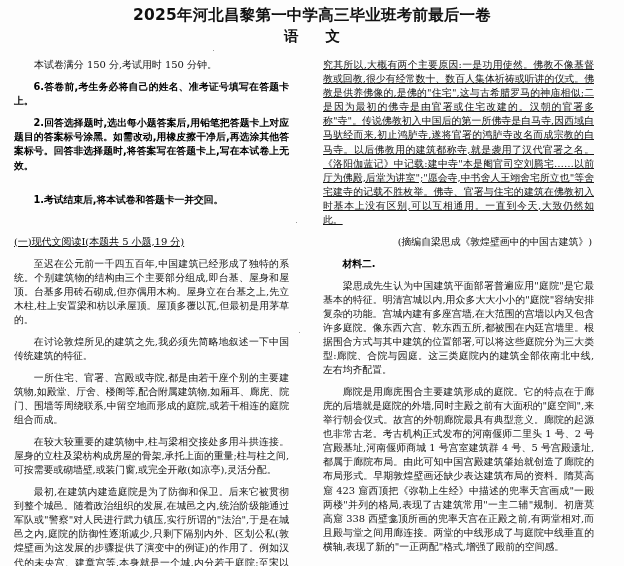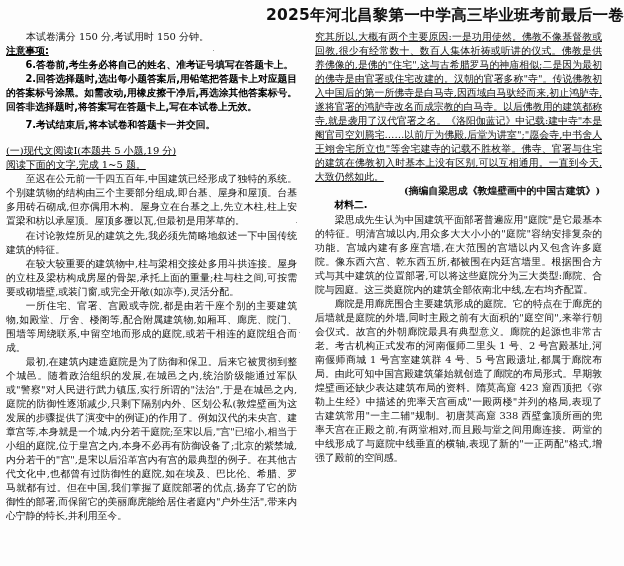--- a/index.html
+++ b/index.html
@@ -16,21 +16,21 @@
   }
   .page {
     position: relative;
     width: 624px;
     height: 566px;
     background: #fdfdfd;
     box-sizing: border-box;
     padding: 0;
   }
   .masthead {
-    text-align: right;
+    text-align: center;
     padding-top: 5px;
   }
   .exam-title {
     font-family: "DejaVu Sans", "Liberation Sans", sans-serif;
     font-size: 15.5px;
     font-weight: 700;
     letter-spacing: 0.2px;
     line-height: 1.35;
     color: #111;
   }
@@ -53,21 +53,21 @@
   }
   .col {
     width: 298px;
     box-sizing: border-box;
     overflow: hidden;
   }
   .col-left { padding-right: 7px; }
   .col-right { padding-left: 11px; }
 
   p {
-    margin: 0;
+    margin: 8px;
     font-size: 9.9px;
     line-height: 14.05px;
     text-align: justify;
     text-justify: inter-ideograph;
     letter-spacing: -0.05px;
     color: #141414;
   }
   .indent { text-indent: 2em; }
   .noindent { text-indent: 0; text-decoration: underline; }
   .bold {
@@ -76,60 +76,58 @@
     font-size: 9.8px;
     color: #000;
   }
   .plainhead {
     font-size: 10px;
     color: #0d0d0d;
   }
   .attribution {
     text-align: right;
     padding-right: 2px;
-    font-weight: bold;
   }
   .gap-sm { height: 4px; }
   .gap-lg { height: 12px; }
   .speck {
     position: absolute;
     width: 1px;
     height: 1px;
     background: #999;
   }
 </style>
 </head>
 <body>
 
 <div class="page">
 
   <div class="masthead">
     <div class="exam-title">2025年河北昌黎第一中学高三毕业班考前最后一卷</div>
+    <div class="subject-title">语 文</div>
   </div>
 
   <div class="columns">
 
     <div class="col col-left">
 
       <p class="indent plainhead">本试卷满分 150 分,考试用时 150 分钟。</p>
-      <p class="bold noindent">注意事项:</p>
       <p class="indent bold">6.答卷前,考生务必将自己的姓名、准考证号填写在答题卡上。</p>
       <p class="indent bold">2.回答选择题时,选出每小题答案后,用铅笔把答题卡上对应题目的答案标号涂黑。如需改动,用橡皮擦干净后,再选涂其他答案标号。回答非选择题时,将答案写在答题卡上,写在本试卷上无效。</p>
       <div class="gap-sm"></div>
-      <p class="indent bold">7.考试结束后,将本试卷和答题卡一并交回。</p>
+      <p class="indent bold">1.考试结束后,将本试卷和答题卡一并交回。</p>
 
       <div class="gap-lg"></div>
 
       <p class="noindent plainhead">(一)现代文阅读Ⅰ(本题共 5 小题,19 分)</p>
-      <p class="noindent plainhead">阅读下面的文字,完成 1~5 题。</p>
 
       <p class="indent">至迟在公元前一千四五百年,中国建筑已经形成了独特的系统。个别建筑物的结构由三个主要部分组成,即台基、屋身和屋顶。台基多用砖石砌成,但亦偶用木构。屋身立在台基之上,先立木柱,柱上安置梁和枋以承屋顶。屋顶多覆以瓦,但最初是用茅草的。</p>
       <p class="indent">在讨论敦煌所见的建筑之先,我必须先简略地叙述一下中国传统建筑的特征。</p>
+      <p class="indent">一所住宅、官署、宫殿或寺院,都是由若干座个别的主要建筑物,如殿堂、厅舍、楼阁等,配合附属建筑物,如厢耳、廊庑、院门、围墙等周绕联系,中留空地而形成的庭院,或若干相连的庭院组合而成。</p>
       <p class="indent">在较大较重要的建筑物中,柱与梁相交接处多用斗拱连接。屋身的立柱及梁枋构成房屋的骨架,承托上面的重量;柱与柱之间,可按需要或砌墙壁,或装门窗,或完全开敞(如凉亭),灵活分配。</p>
-      <p class="indent">一所住宅、官署、宫殿或寺院,都是由若干座个别的主要建筑物,如殿堂、厅舍、楼阁等,配合附属建筑物,如厢耳、廊庑、院门、围墙等周绕联系,中留空地而形成的庭院,或若干相连的庭院组合而成。</p>
       <p class="indent">最初,在建筑内建造庭院是为了防御和保卫。后来它被贯彻到整个城邑。随着政治组织的发展,在城邑之内,统治阶级能通过军队或"警察"对人民进行武力镇压,实行所谓的"法治",于是在城邑之内,庭院的防御性逐渐减少,只剩下隔别内外、区划公私(敦煌壁画为这发展的步骤提供了演变中的例证)的作用了。例如汉代的未央宫、建章宫等,本身就是一个城,内分若干庭院;至宋以后,"宫"已缩小,相当于小组的庭院,位于皇宫之内,本身不必再有防御设备了;北京的紫禁城,内分若干的"宫",是宋以后沿革宫内有宫的最典型的例子。在其他古代文化中,也都曾有过防御性的庭院,如在埃及、巴比伦、希腊、罗马就都有过。但在中国,我们掌握了庭院部署的优点,扬弃了它的防御性的部署,而保留它的美丽廊庑能给居住者庭内"户外生活",带来内心宁静的特长,并利用至今。</p>
 
     </div>
 
     <div class="col col-right">
 
       <p class="noindent">究其所以,大概有两个主要原因:一是功用使然。佛教不像基督教或回教,很少有经常数十、数百人集体祈祷或听讲的仪式。佛教是供养佛像的,是佛的"住宅",这与古希腊罗马的神庙相似;二是因为最初的佛寺是由官署或住宅改建的。汉朝的官署多称"寺"。传说佛教初入中国后的第一所佛寺是白马寺,因西域白马驮经而来,初止鸿胪寺,遂将官署的鸿胪寺改名而成宗教的白马寺。以后佛教用的建筑都称寺,就是袭用了汉代官署之名。《洛阳伽蓝记》中记载:建中寺"本是阉官司空刘腾宅……以前厅为佛殿,后堂为讲室";"愿会寺,中书舍人王翊舍宅所立也"等舍宅建寺的记载不胜枚举。佛寺、官署与住宅的建筑在佛教初入时基本上没有区别,可以互相通用。一直到今天,大致仍然如此。</p>
       <p class="attribution">(摘编自梁思成《敦煌壁画中的中国古建筑》)</p>
 
       <p class="indent bold">材料二.</p>

